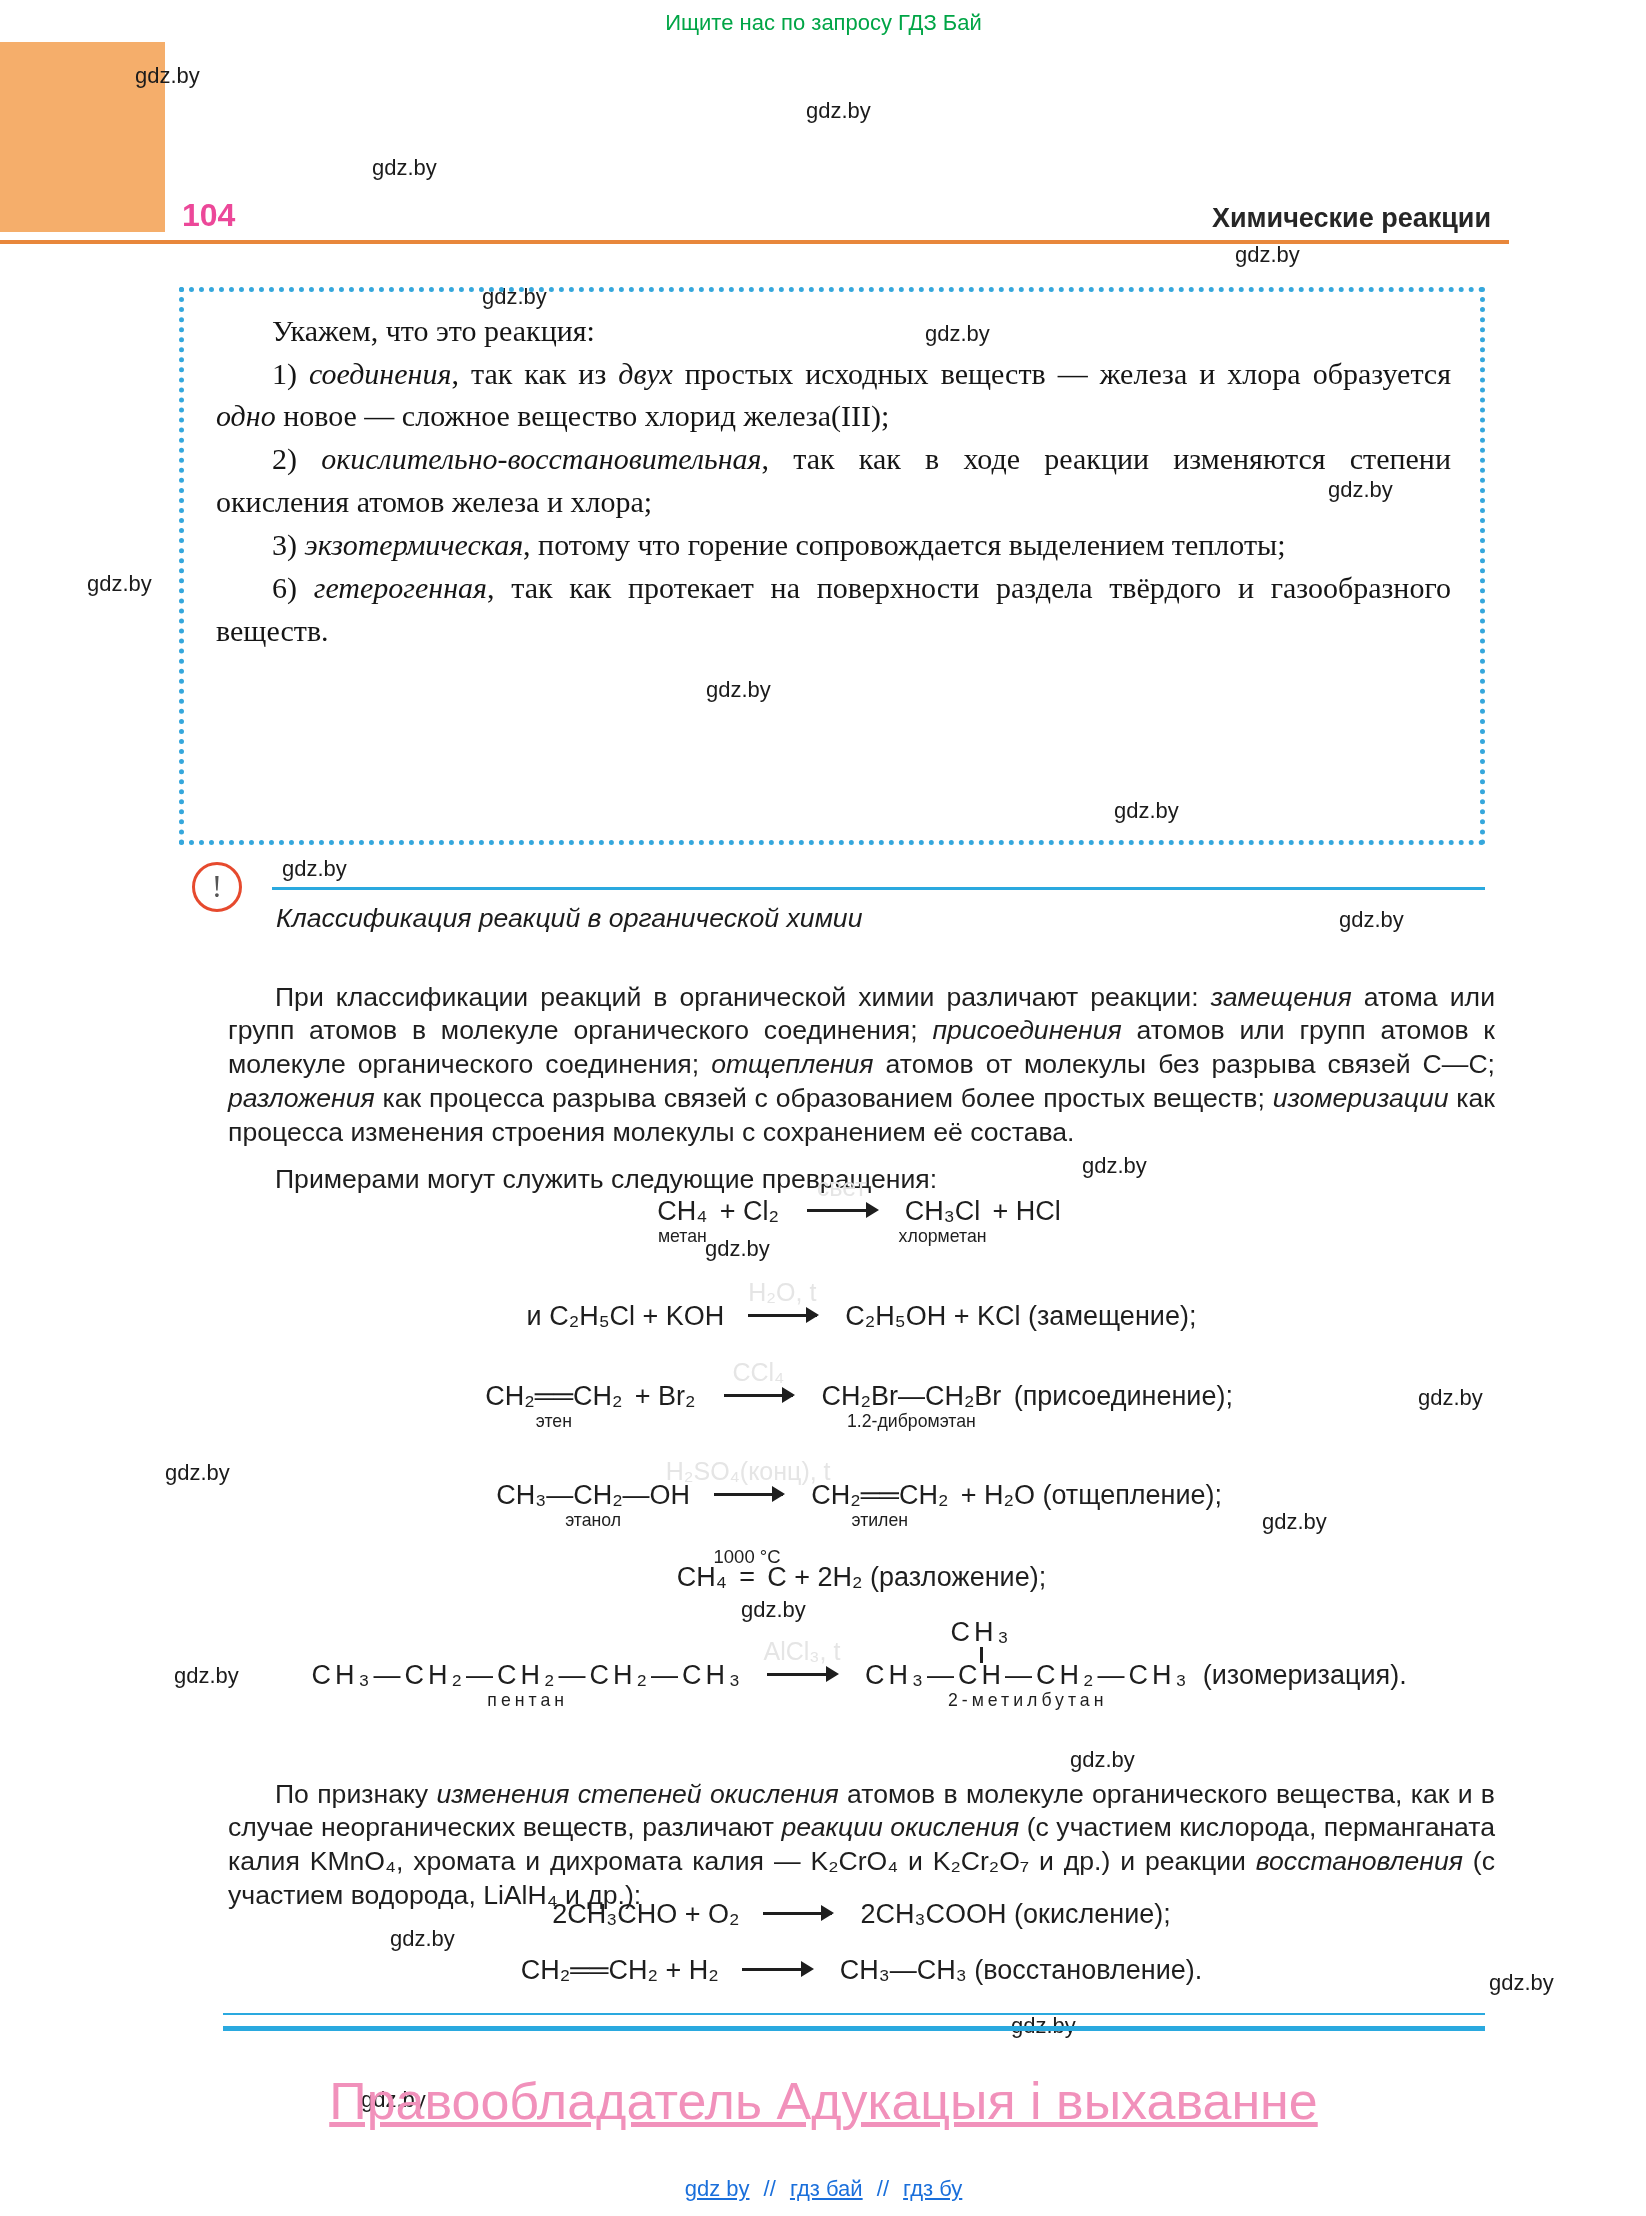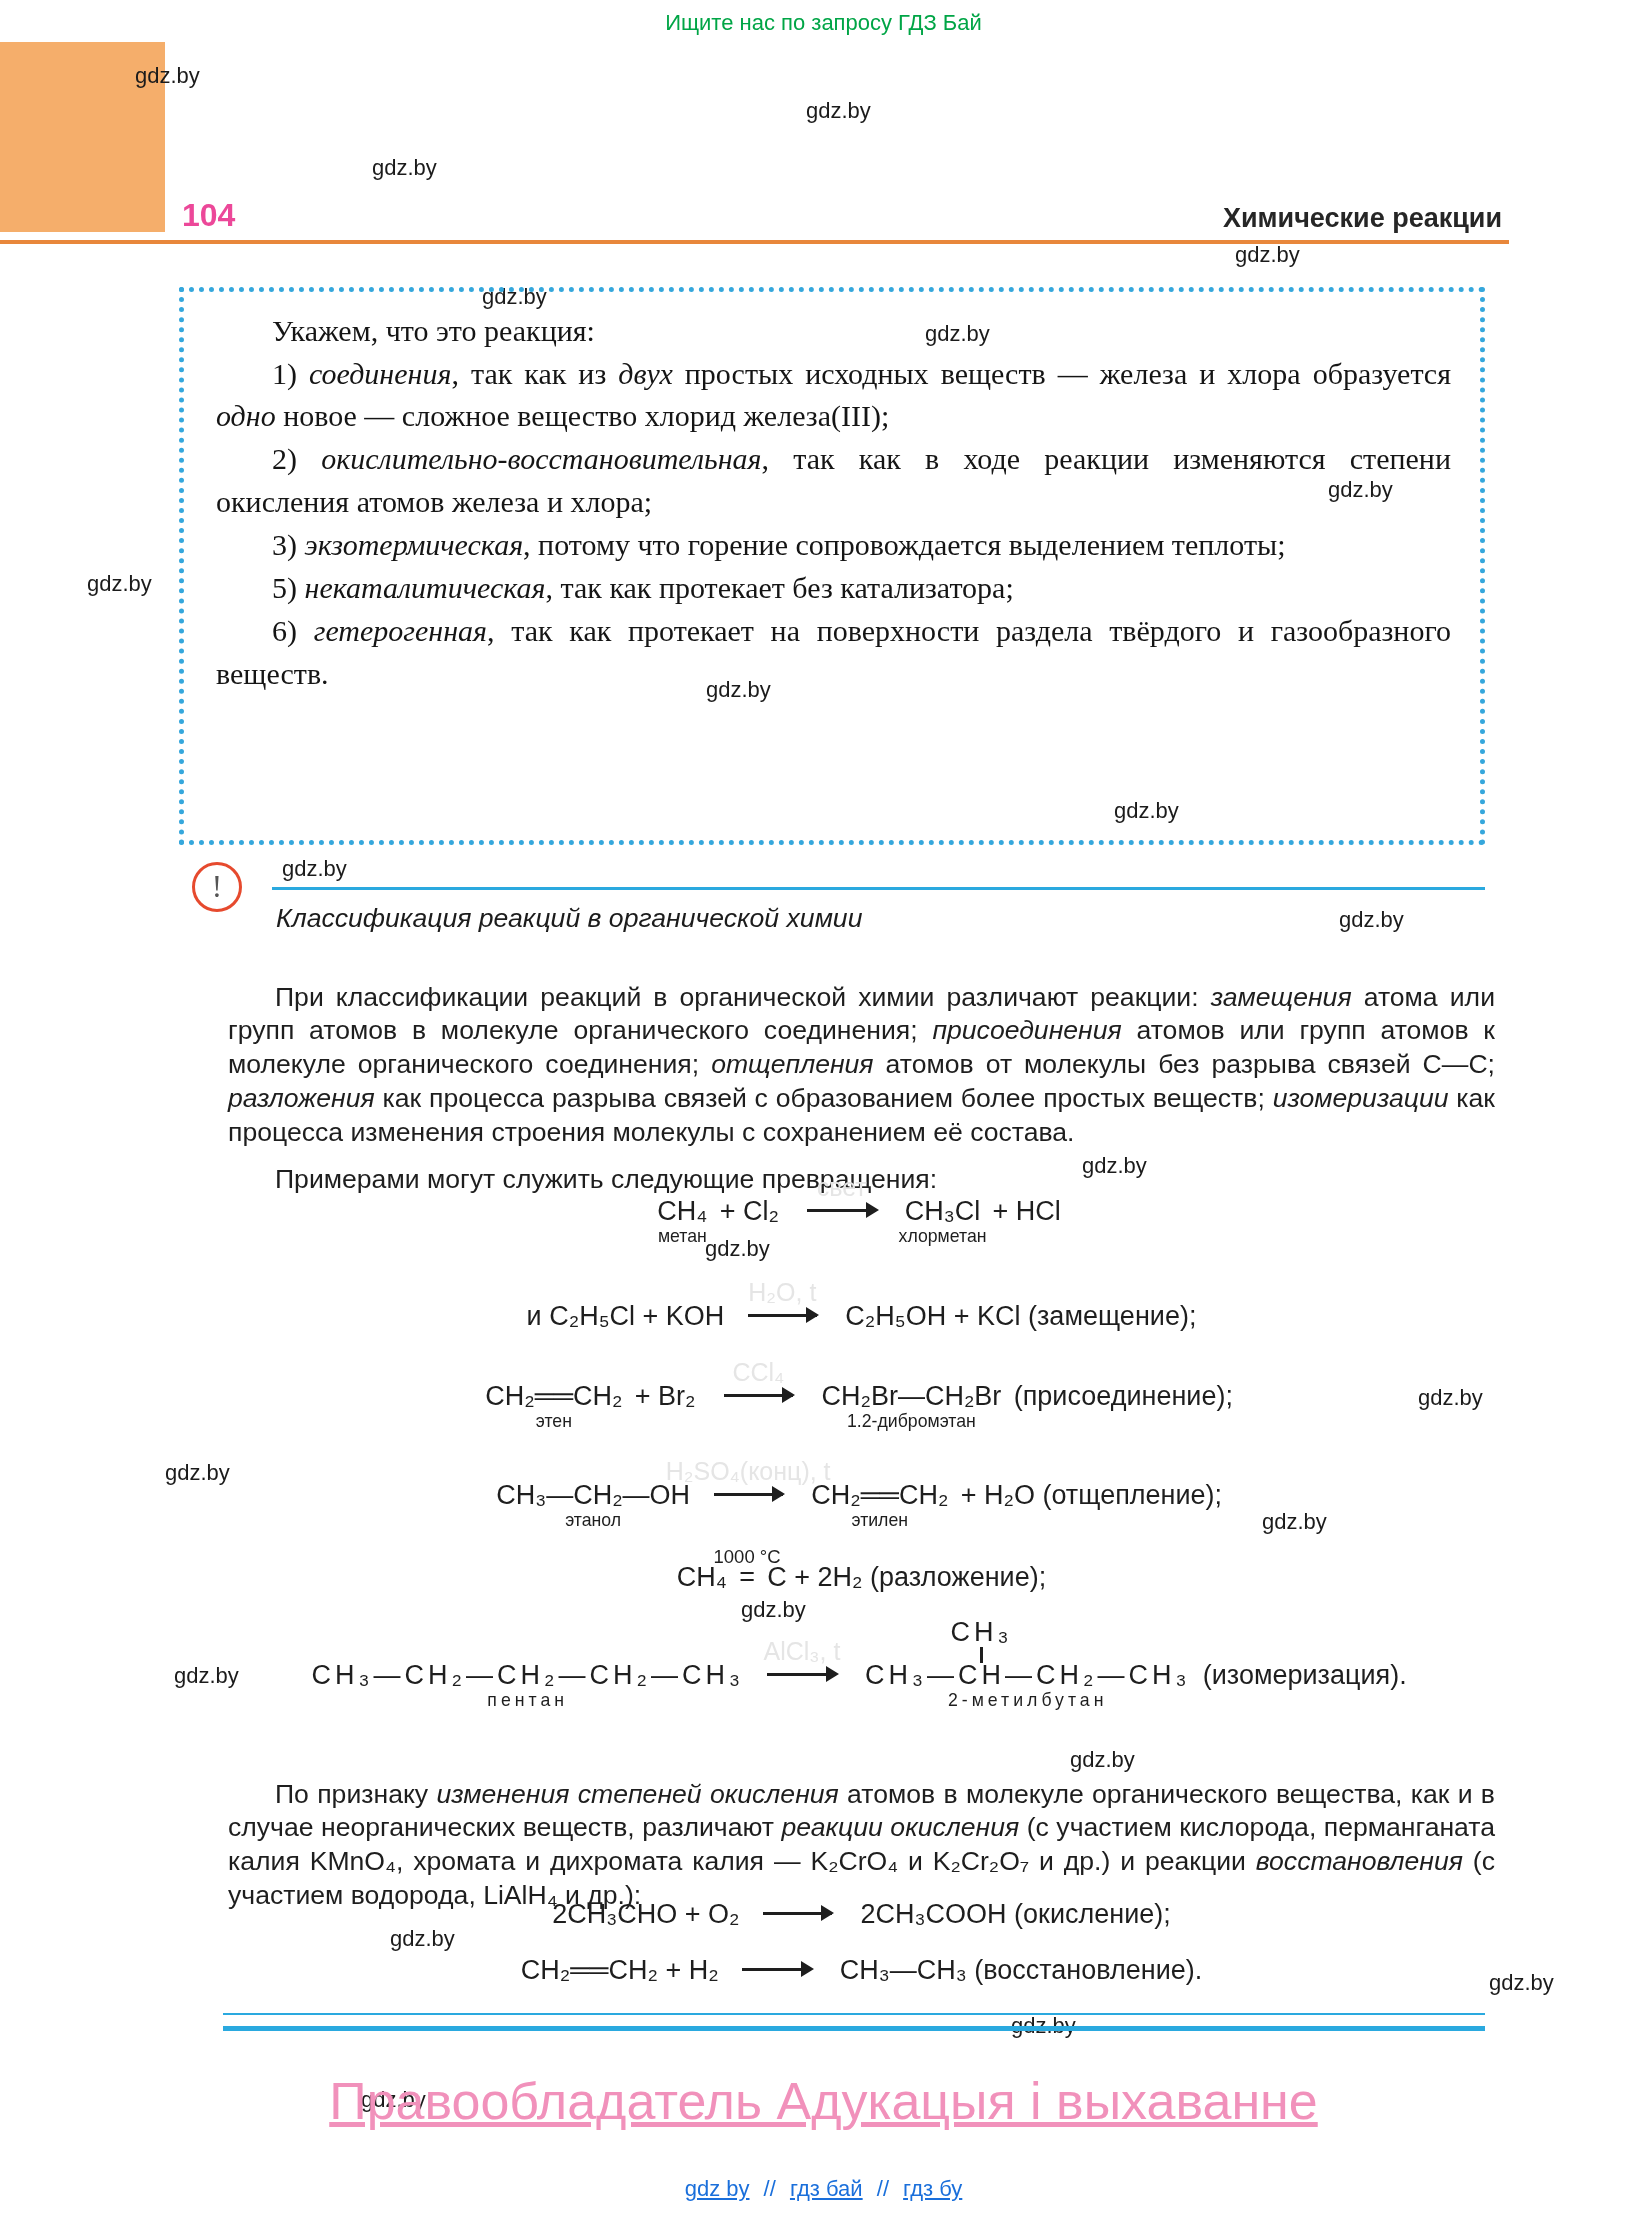--- a/index.html
+++ b/index.html
@@ -5,21 +5,21 @@
   html,body{margin:0;padding:0;background:#fff;}
   .page{position:relative;width:1647px;height:2216px;background:#ffffff;overflow:hidden;
         font-family:"Liberation Sans","DejaVu Sans",sans-serif;color:#1e1e1e;}
 
   .top-note{position:absolute;top:9.7px;left:0;right:0;text-align:center;
             font-size:22px;color:#00a546;}
 
   .orange-block{position:absolute;left:0;top:42px;width:165px;height:190px;background:#f5ae6b;}
 
   .page-num{position:absolute;left:182px;top:197px;font-size:32px;font-weight:bold;color:#ec4899;}
-  .chapter{position:absolute;right:145px;top:203px;font-size:27px;font-weight:bold;color:#262626;}
+  .chapter{position:absolute;right:156px;top:203px;font-size:27px;font-weight:bold;color:#262626;}
   .header-rule{position:absolute;left:0;top:240px;width:1509px;height:4px;background:#e8873b;}
 
   .watermark{position:absolute;font-size:22px;color:#1b1b1b;white-space:nowrap;}
 
   .dotted-box{position:absolute;left:179px;top:287px;width:1306px;height:558px;
               box-sizing:border-box;border:5.6px dotted #35a7dc;padding:17.7px 29px 0 32px;
               font-family:"Liberation Serif","DejaVu Serif",serif;font-size:30px;
               line-height:1.43;text-align:justify;color:#151515;}
   .dotted-box p{margin:0;text-indent:56px;}
 
@@ -106,21 +106,20 @@
 
   <div class="page-num">104</div>
   <div class="chapter">Химические реакции</div>
   <div class="header-rule"></div>
 
   <section class="dotted-box">
     <p><span>Укажем, что это реакция:</span></p>
     <p><span>1) </span><span class="it">соединения</span><span>, так как из </span><span class="it">двух</span><span> простых исходных веществ — железа и хлора образуется </span><span class="it">одно</span><span> новое — сложное вещество хлорид железа(III);</span></p>
     <p><span>2) </span><span class="it">окислительно-восстановительная</span><span>, так как в ходе реакции изменяются степени окисления атомов железа и хлора;</span></p>
     <p><span>3) </span><span class="it">экзотермическая</span><span>, потому что горение сопровождается выделением теплоты;</span></p>
-    <p><span>5) </span><span class="it">некаталитическая</span><span>, так как протекает без катализатора;</span></p>
     <p><span>6) </span><span class="it">гетерогенная</span><span>, так как протекает на поверхности раздела твёрдого и газообразного веществ.</span></p>
   </section>
 
   <div class="alert-icon">
     <span>!</span>
   </div>
   <div class="section-line"></div>
   <div class="subheading">Классификация реакций в органической химии</div>
 
   <p class="para p-class"><span>При классификации реакций в органической химии различают реакции: </span><span class="it">замещения</span><span> атома или групп атомов в молекуле органического соединения; </span><span class="it">присоединения</span><span> атомов или групп атомов к молекуле органического соединения; </span><span class="it">отщепления</span><span> атомов от молекулы без разрыва связей С—С; </span><span class="it">разложения</span><span> как процесса разрыва связей с образованием более простых веществ; </span><span class="it">изомеризации</span><span> как процесса изменения строения молекулы с сохранением её состава.</span></p>

